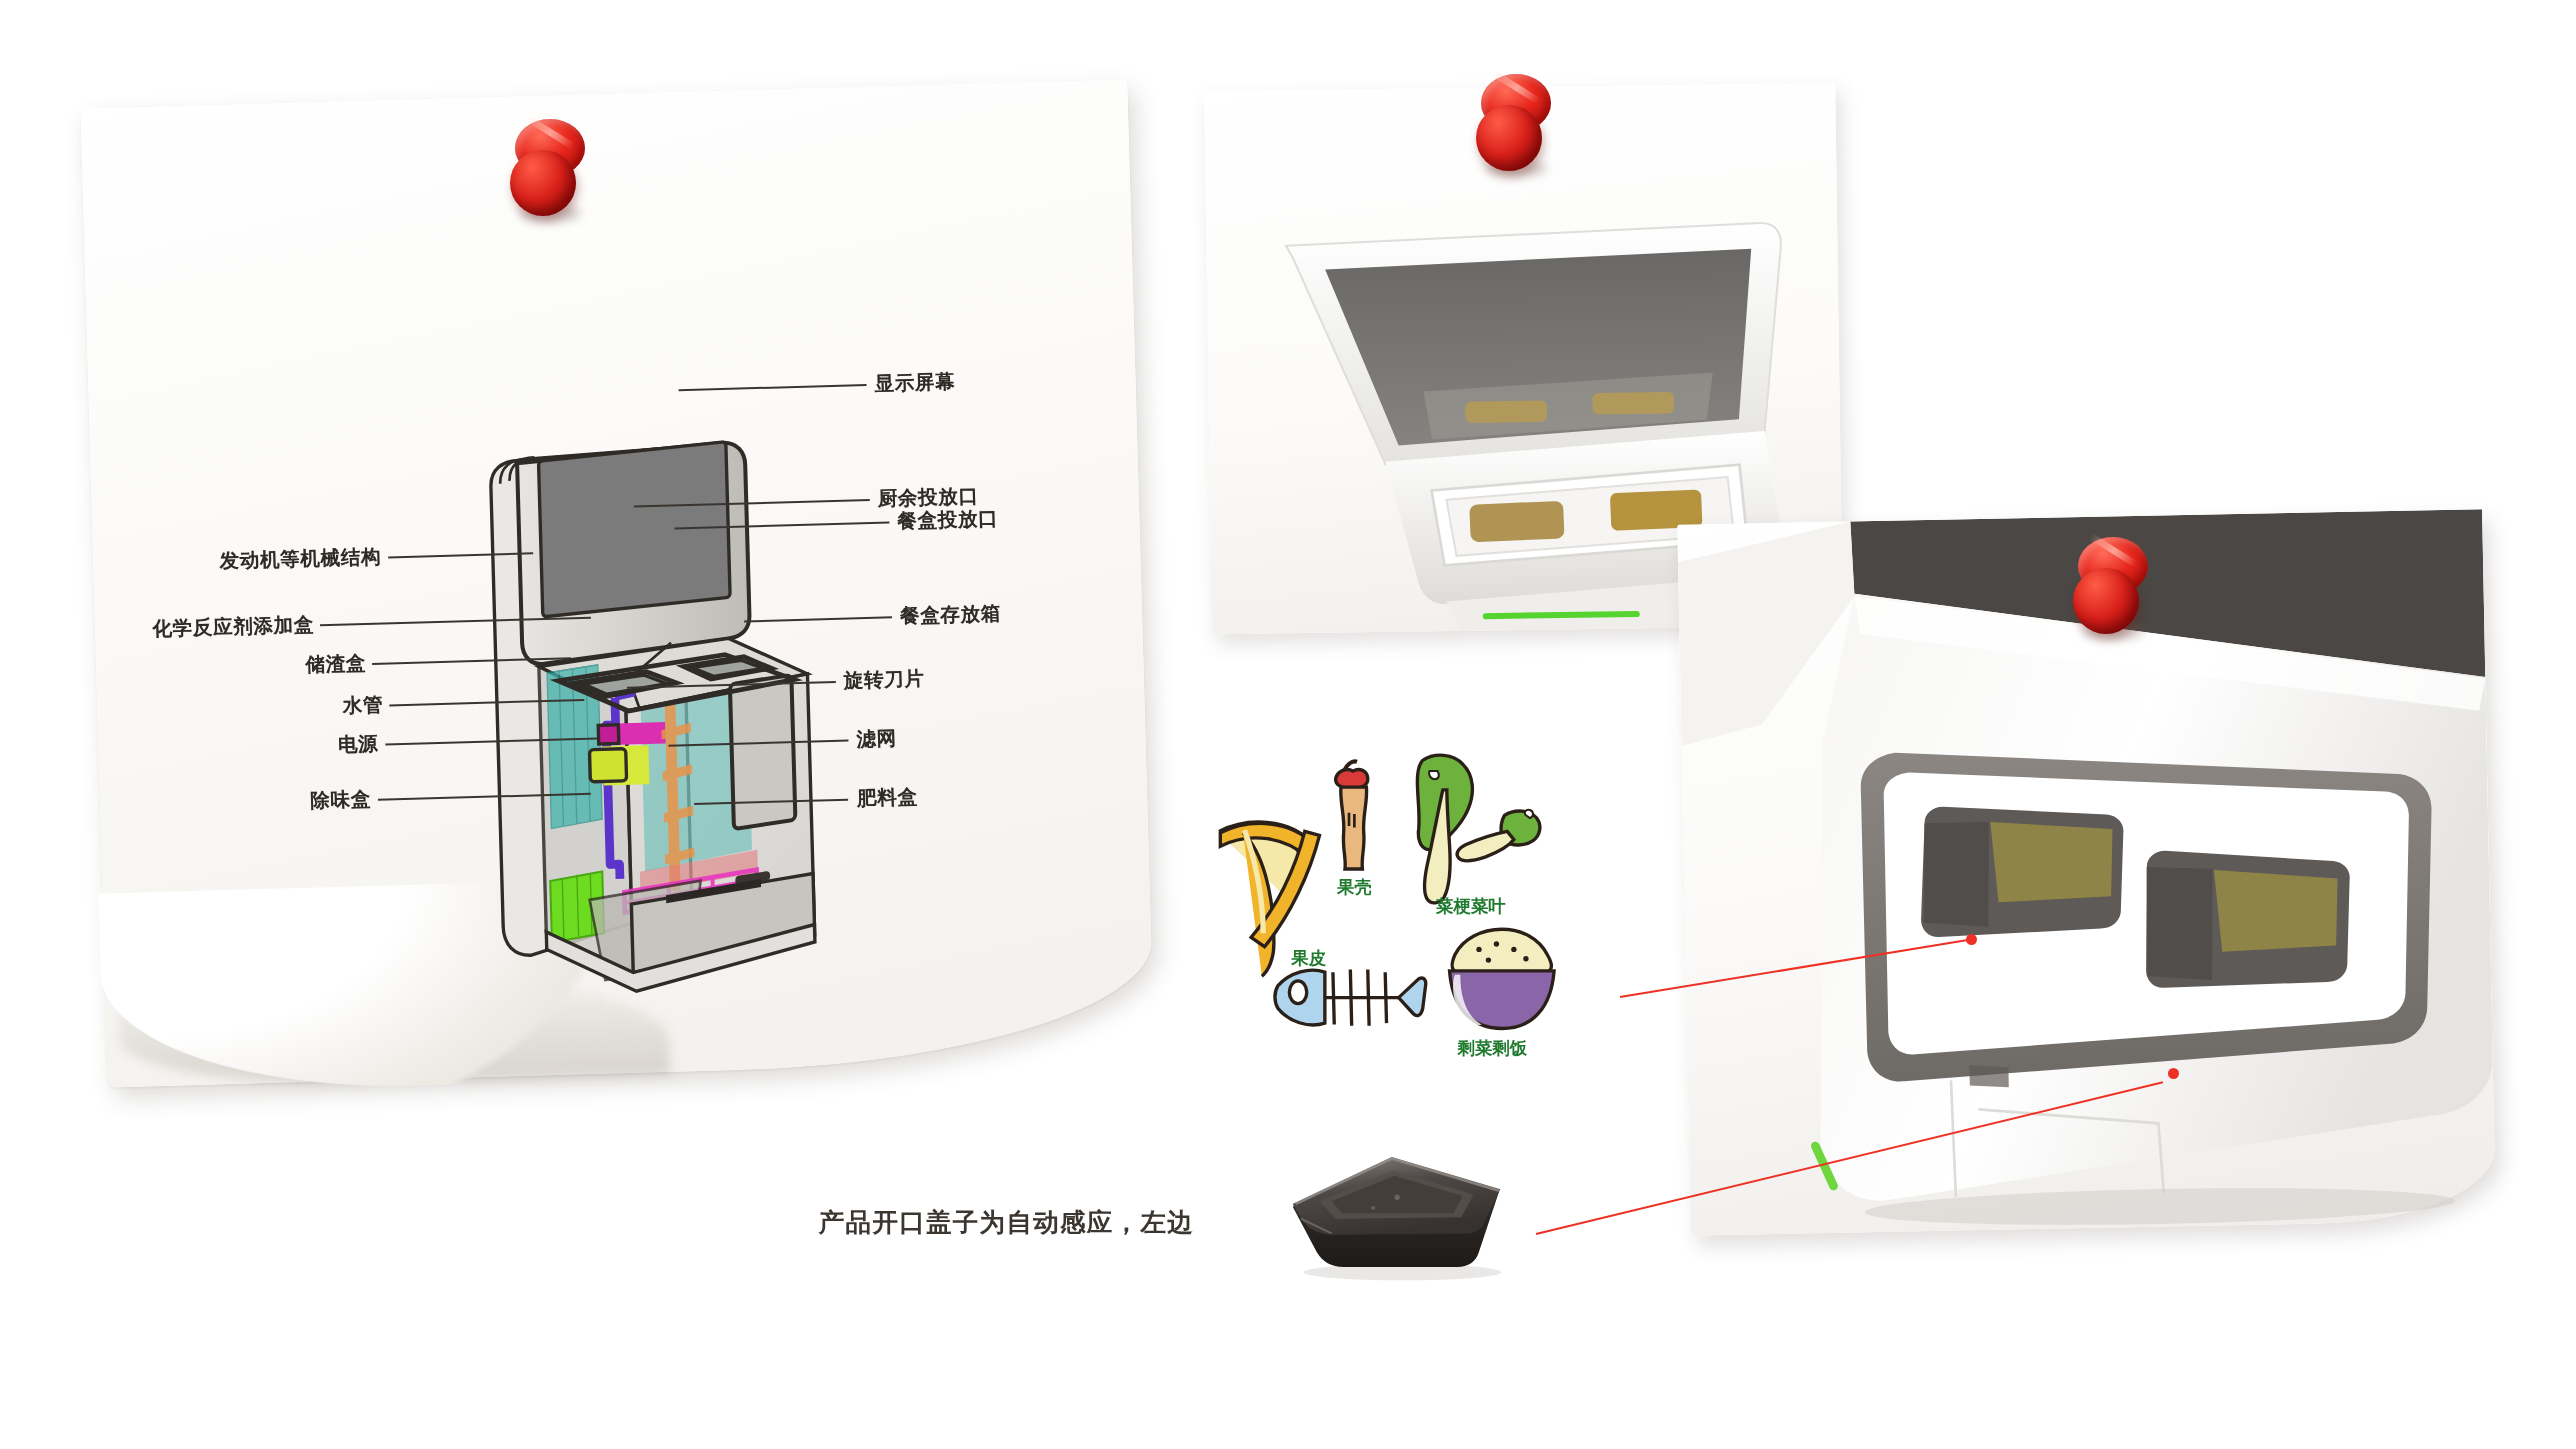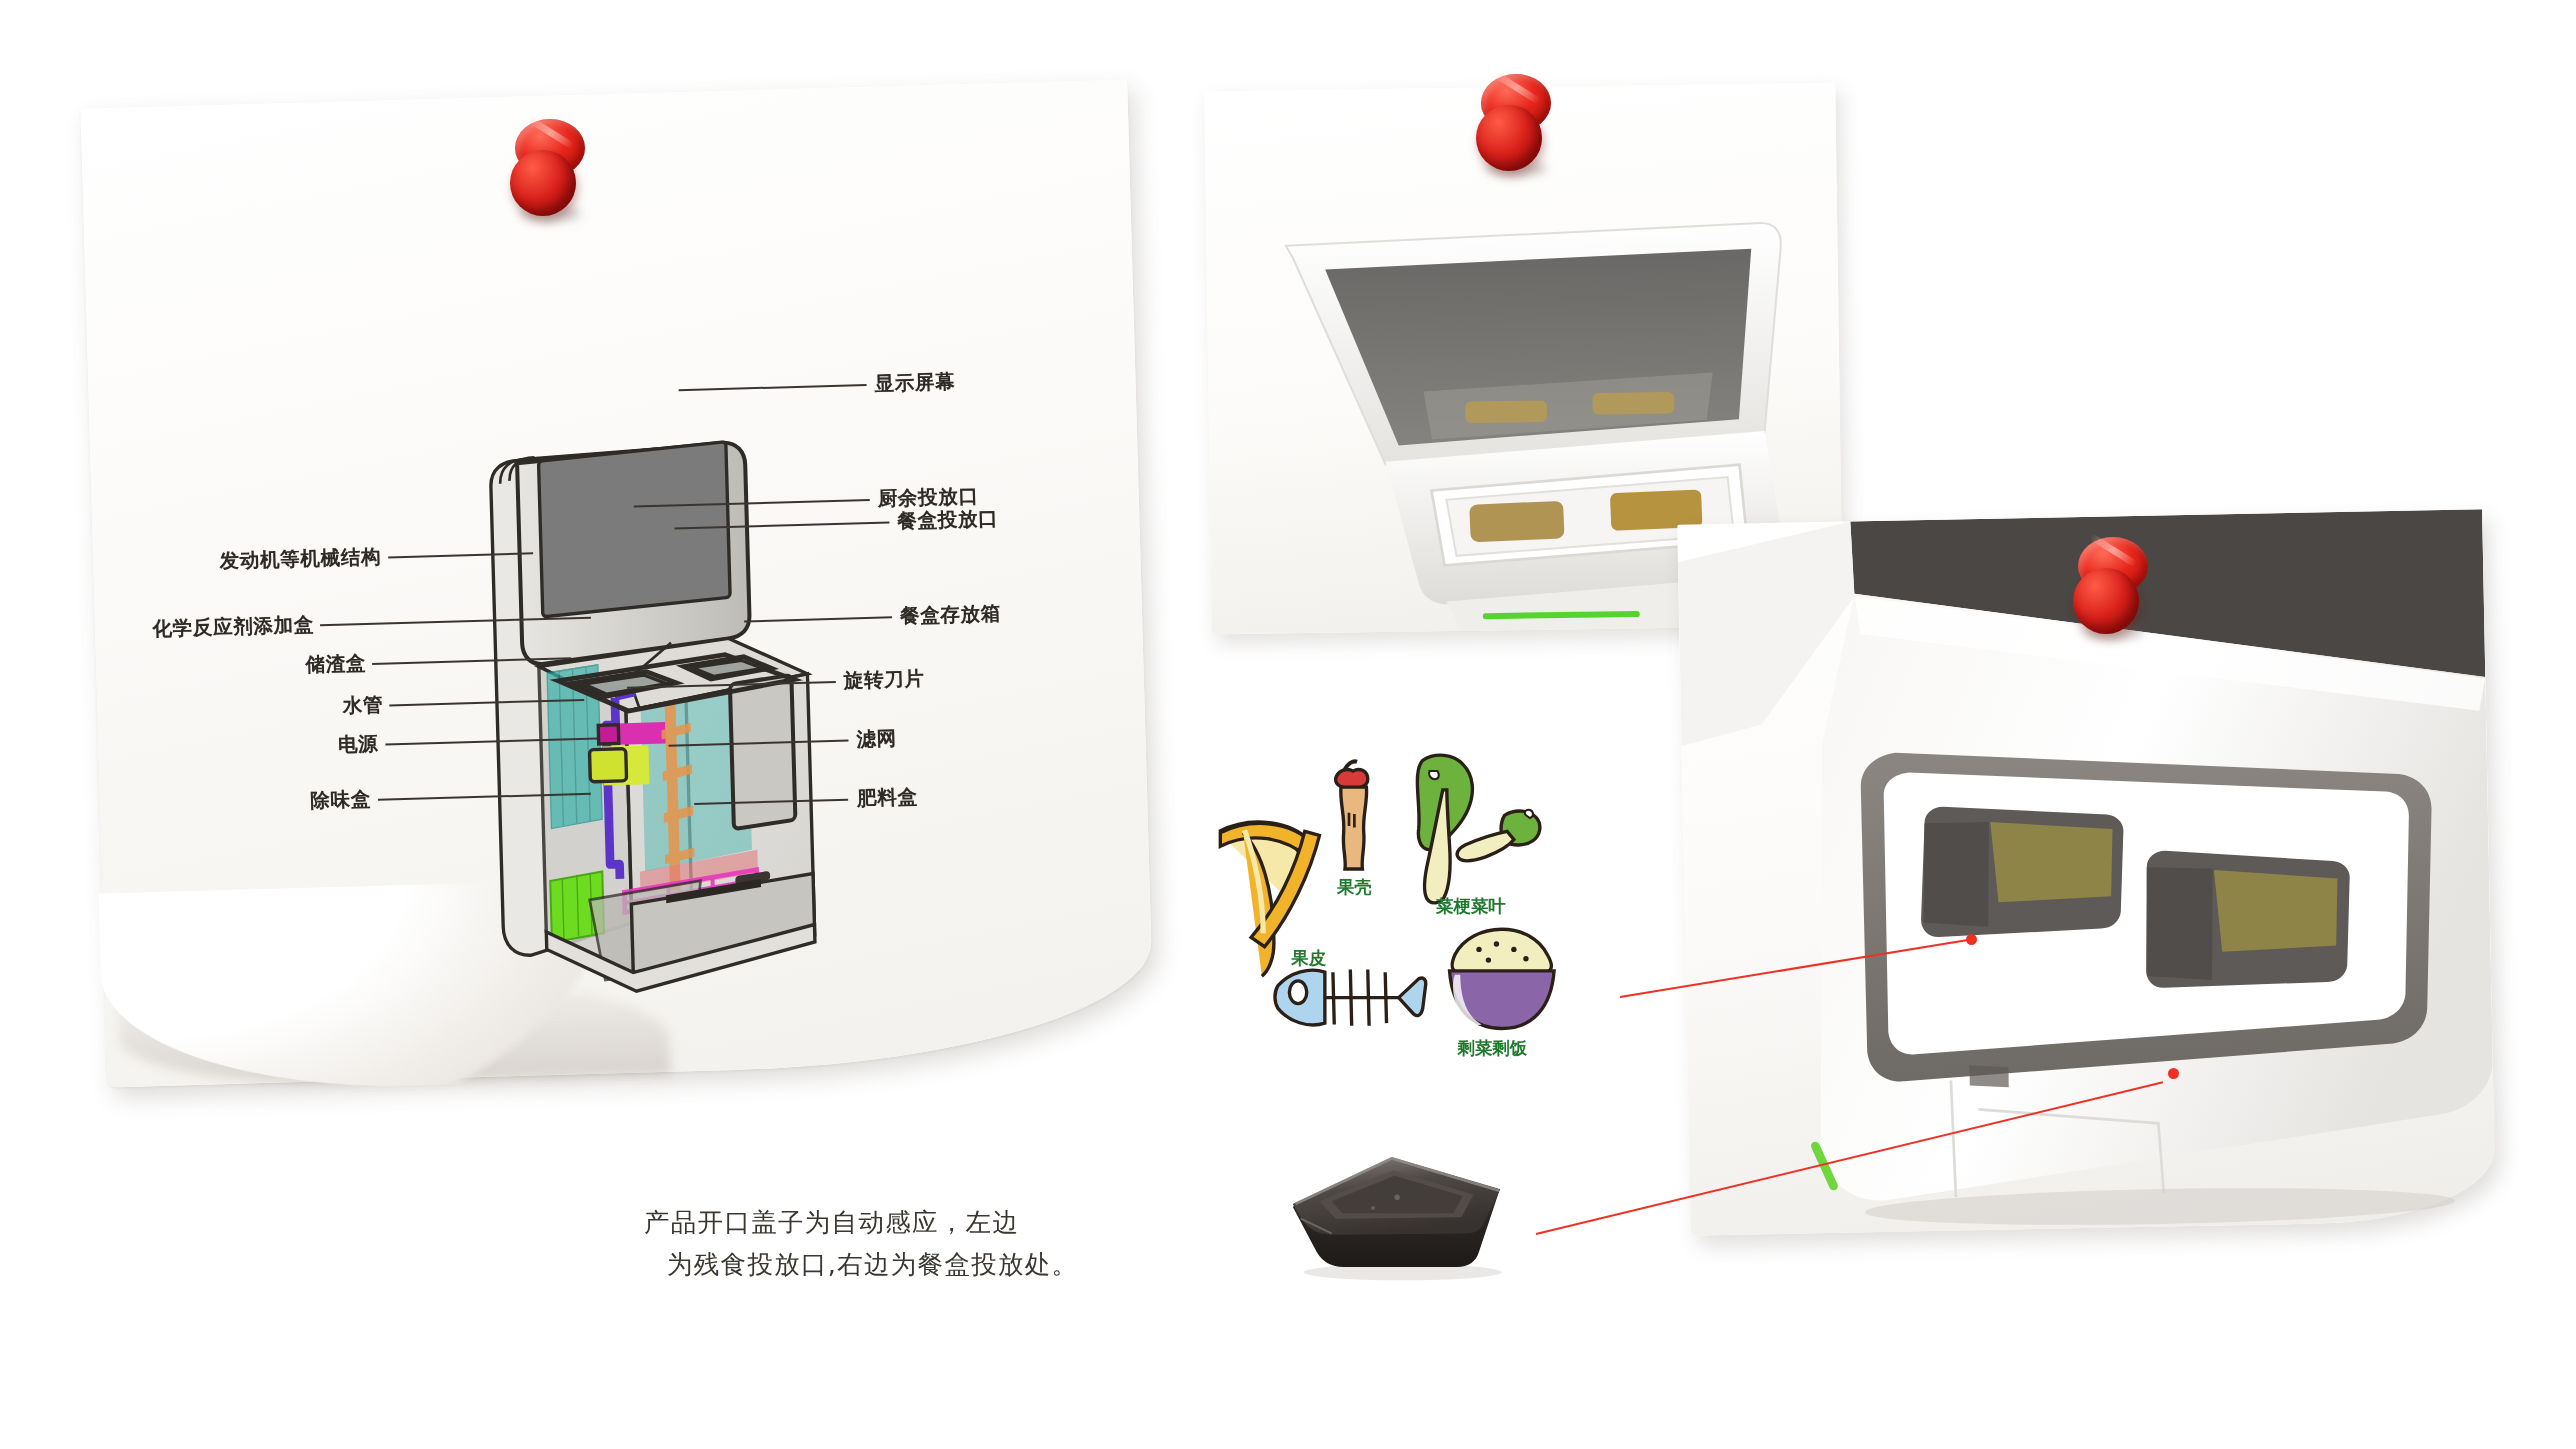--- a/index.html
+++ b/index.html
@@ -65,21 +65,21 @@
 
   
   .lead{position:absolute;height:0;border-top:2px solid #3a3530;transform-origin:left center;}
   .lbl{position:absolute;white-space:nowrap;color:#2e2a26;font-weight:700;
        font-size:19.5px;letter-spacing:0.7px;text-shadow:0 0 0.7px rgba(90,80,70,.35);}
   .lbl.r{transform:translateY(-50%);}
   .lbl.l{transform:translate(-100%,-50%);}
 
   
   .caption{position:absolute;left:644px;top:1201px;width:550px;color:#3c3630;
-    font-size:25.5px;line-height:1.65;font-weight:400;letter-spacing:1.3px;}
+    font-size:25.5px;line-height:1.65;font-weight:700;letter-spacing:1.3px;text-align:right;}
   .caption div{white-space:nowrap;}
   .caption .l1{text-indent:0;}
   .caption .l2{padding-left:23px;}
 
   
   .foodsticker{position:absolute;left:1204px;top:751px;width:416px;height:362px;background:#ffffff;}
 
   
   .lunchbox{position:absolute;left:1278px;top:1134px;width:241px;height:148px;}
 
@@ -339,21 +339,20 @@
   </div>
 
   <div class="pin" style="left:2073px;top:537px;">
     <div class="shadow"></div>
     <div class="disc"></div>
     <div class="knob"></div>
   </div>
 
   <div class="caption">
     <div class="l1">产品开口盖子为自动感应，左边</div>
-    <div class="l2">为残食投放口,右边为餐盒投放处。</div>
   </div>
 
   <div class="foodsticker">
     <svg width="416" height="315" viewBox="0 0 620 470">
 
       <g>
         <path d="M26,128 C70,108 120,118 140,150 C158,180 140,206 118,214" fill="none" stroke="#2b2018" stroke-width="6"></path>
         <path d="M30,130 C74,110 122,120 142,152 C160,182 142,208 120,216" fill="#f6e8a8" stroke="#2b2018" stroke-width="5"></path>
         <path d="M22,120 C70,96 128,104 160,136" fill="none" stroke="#2b2018" stroke-width="5"></path>
         <path d="M24,122 C72,98 130,106 162,138 L156,160 C122,128 68,120 24,142 Z" fill="#f0b32a" stroke="#2b2018" stroke-width="5"></path>

